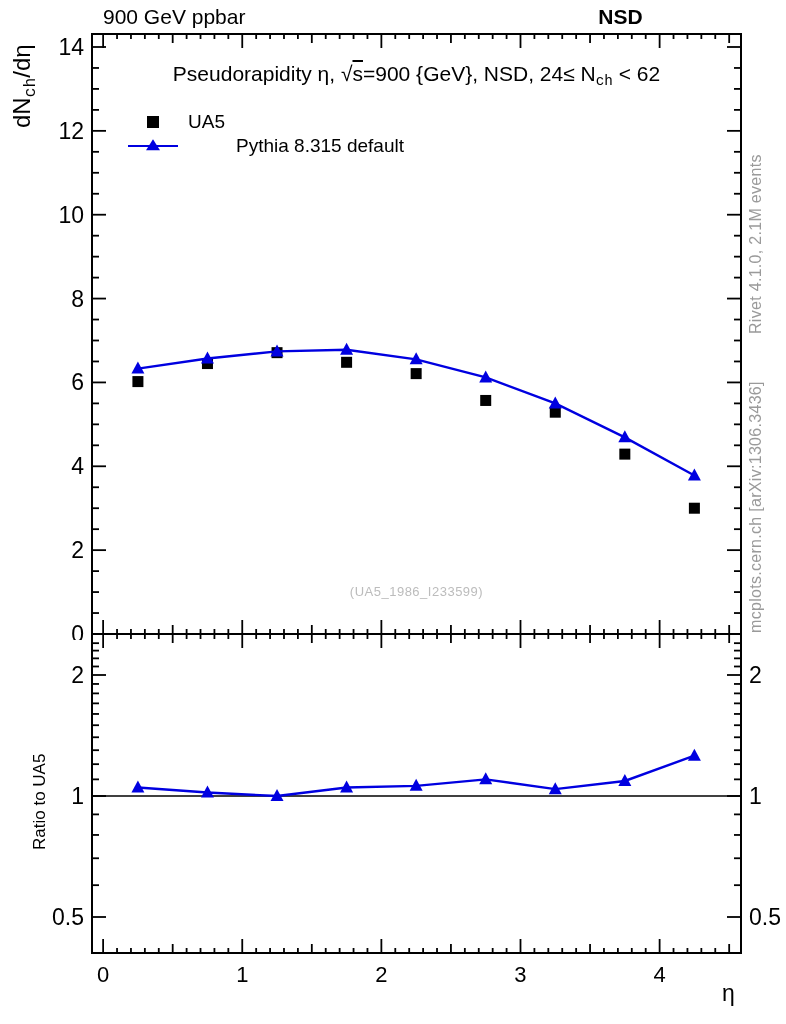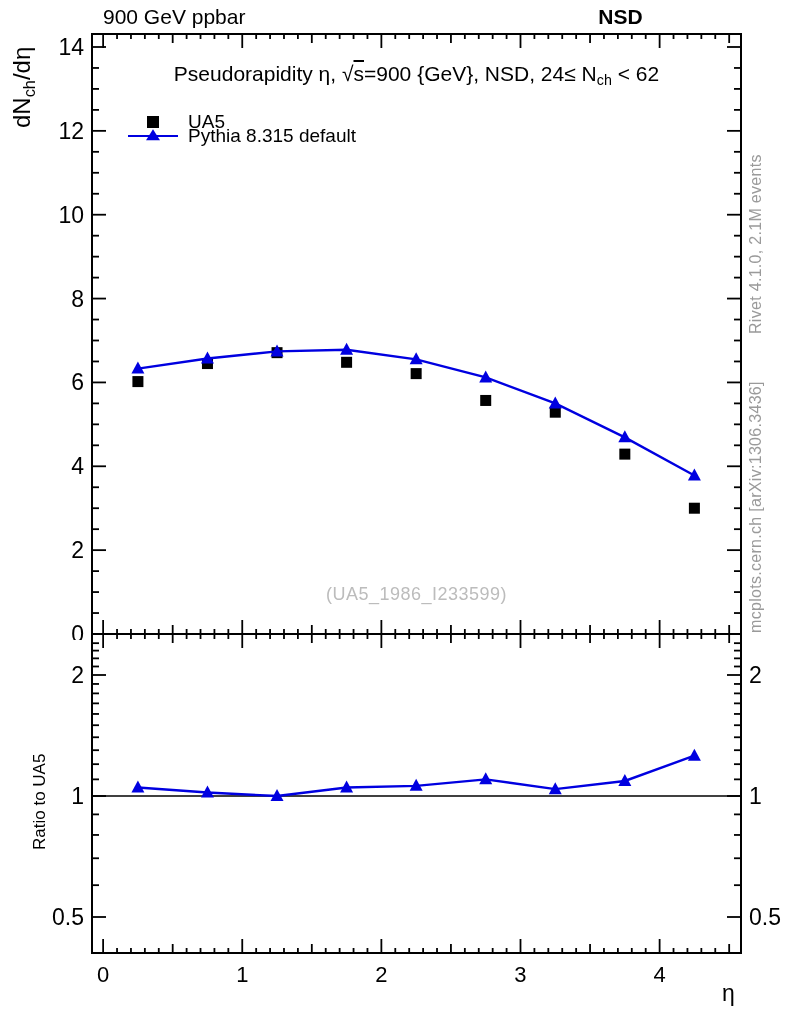--- a/index.html
+++ b/index.html
@@ -4,34 +4,34 @@
 <style>
   html,body{margin:0;padding:0;background:#ffffff;}
   #page{position:relative;width:786px;height:1024px;background:#fff;overflow:hidden;
         font-family:"Liberation Sans", sans-serif;color:#000;}
   #plot-svg{position:absolute;left:0;top:0;}
   .abs{position:absolute;white-space:nowrap;}
   .rot{transform:rotate(-90deg);transform-origin:0 0;}
   .top-left{left:103px;top:5px;font-size:21px;}
   .top-right{left:500px;top:5px;width:241px;text-align:center;font-size:21px;font-weight:bold;}
   .plot-title{left:92px;top:62px;width:649px;text-align:center;font-size:21px;}
-  .sub{font-size:0.68em;vertical-align:-0.28em;}
+  .sub{font-size:0.68em;vertical-align:-0.28em;font-family:Liberation Mono, monospace;}
   .ov{text-decoration:overline;}
   .ylabel-main{left:8px;top:128px;font-size:24px;}
   .legend-row{left:122px;height:24px;display:flex;align-items:center;font-size:19px;justify-content:center;}
   .legend-row .marker-col{width:62px;display:flex;align-items:center;justify-content:center;position:relative;}
   .legend-text{padding-left:4px;}
   .sq-marker{width:12px;height:12px;background:#000;display:inline-block;}
   .lg-line{width:50px;height:2.4px;background:#0000e0;position:relative;}
   .lg-tri{position:absolute;left:50%;top:50%;transform:translate(-50%,-62%);
           width:0;height:0;border-left:7px solid transparent;border-right:7px solid transparent;
           border-bottom:11px solid #0000e0;}
   .rivet-label{left:747px;top:334px;font-size:16px;color:#9a9a9a;letter-spacing:0.3px;}
   .mcplots-label{left:747px;top:633px;font-size:16px;color:#9a9a9a;letter-spacing:0.3px;}
-  .watermark{left:92px;top:584px;width:649px;text-align:center;font-size:18px;color:#bcbcbc;letter-spacing:0.5px;}
+  .watermark{left:92px;top:584px;width:649px;text-align:center;font-size:13px;color:#bcbcbc;letter-spacing:0.5px;}
   .ratio-label{left:30px;top:850px;font-size:17px;}
   .eta-label{left:722px;top:980px;font-size:23px;}
   svg text{font-family:"Liberation Sans", sans-serif;}
 </style>
 </head>
 <body>
 
 <div id="page">
 
   <svg id="plot-svg" width="786" height="1024" viewBox="0 0 786 1024">
@@ -387,21 +387,21 @@
     <span>dN</span><span class="sub">ch</span><span>/dη</span>
   </div>
 
   <div class="abs legend-row" style="top:110px;">
     <span class="marker-col">
       <span class="sq-marker"></span>
     </span>
     <span class="legend-text">UA5</span>
   </div>
 
-  <div class="abs legend-row" style="top:124px;">
+  <div class="abs legend-row" style="top:134px;gap:48px;">
     <span class="marker-col">
       <span class="lg-line">
         <span class="lg-tri"></span>
       </span>
     </span>
     <span class="legend-text">Pythia 8.315 default</span>
   </div>
 
   <div class="abs rot rivet-label">Rivet 4.1.0,  2.1M events</div>
 

